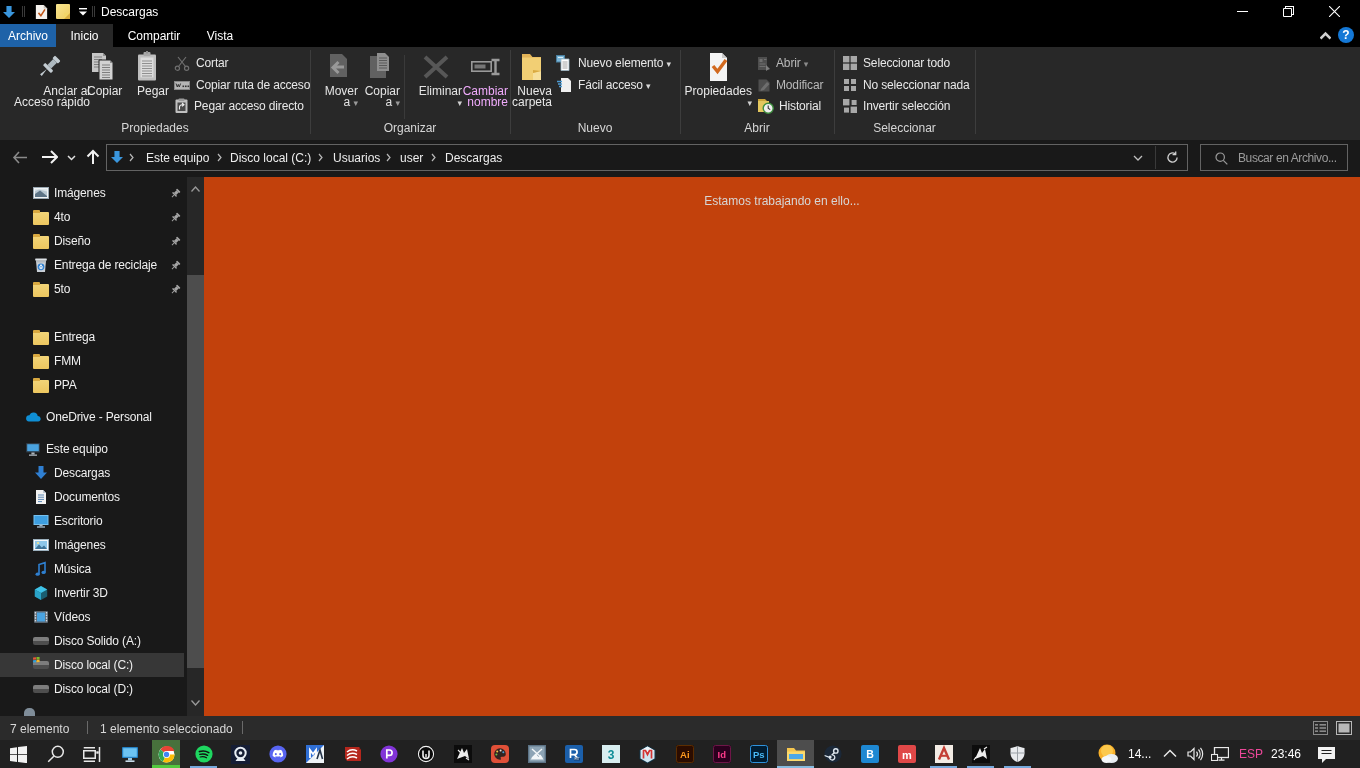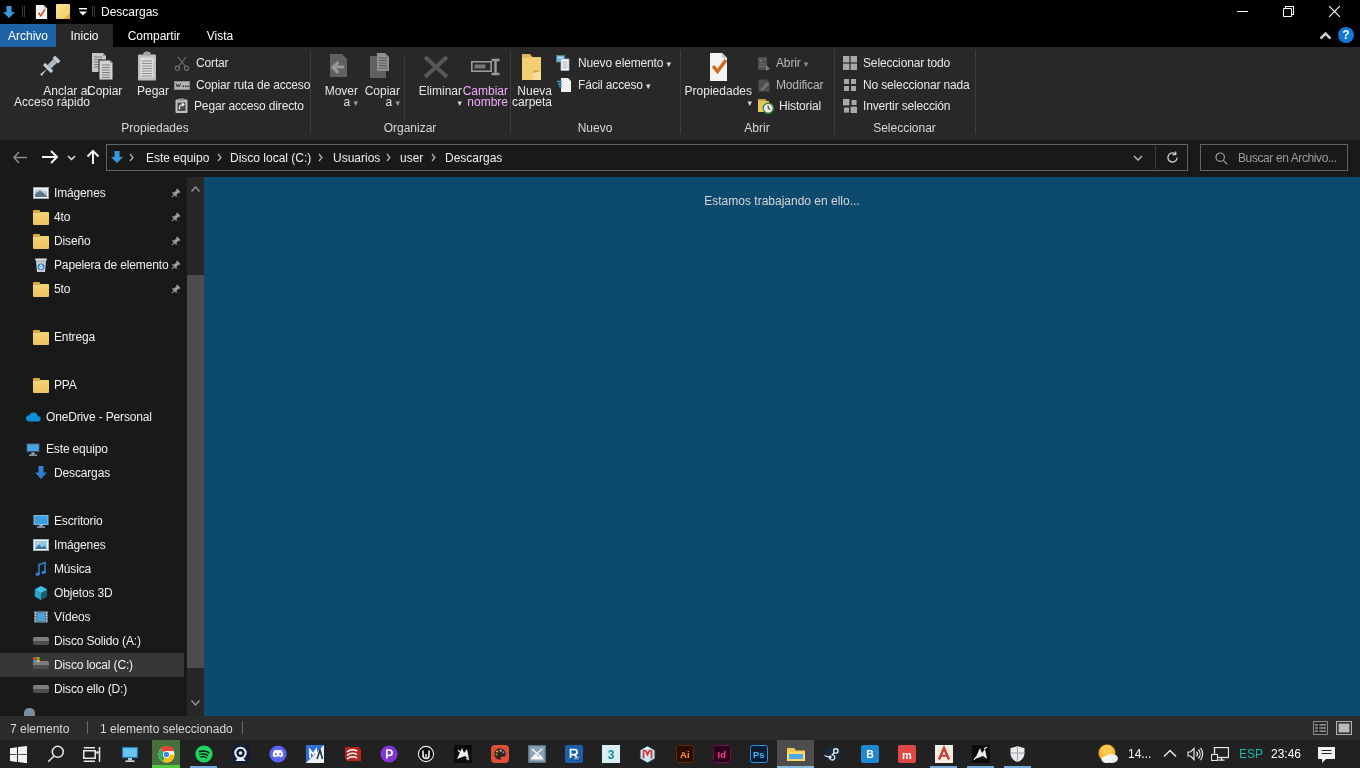--- a/index.html
+++ b/index.html
@@ -27,21 +27,21 @@
 #addrrow{position:absolute;left:0;top:140px;width:1360px;height:37px;background:#191919}
 #addrfield{position:absolute;left:106px;top:4px;width:1082px;height:27px;border:1px solid #636363;background:#191919}
 #searchfield{position:absolute;left:1200px;top:4px;width:148px;height:27px;border:1px solid #636363;background:#191919}
 .crumb{display:inline-block;color:#ededed;font-size:12px}
 
 #main{position:absolute;left:0;top:177px;width:1360px;height:539px;background:#191919}
 #sidebar{position:absolute;left:0;top:0;width:204px;height:539px;background:#191919}
 .navrow{position:absolute;left:0;height:24px;width:184px;display:flex;align-items:center;color:#f0f0f0}
 .navrow .lbl{margin-left:5px;white-space:nowrap;letter-spacing:-0.15px}
 .navrow .nic{flex:0 0 auto}
-#content{position:absolute;left:204px;top:0;width:1156px;height:539px;background:#0c4a6e}
+#content{position:absolute;left:204px;top:0;width:1156px;height:539px;background:#c2410c}
 .navrow.sel{background:#373737}
 .nic{width:16px;height:16px;display:inline-block}
 .nic.folder{background:linear-gradient(#f2d478,#ecc65f);border-radius:1px;position:relative;width:16px;height:13px;margin-top:2px}
 .nic.folder:before{content:"";position:absolute;left:0;top:-2px;width:7px;height:3px;background:#d9a940;border-radius:1px 1px 0 0}
 .nic.drive{position:relative;width:16px;height:16px}
 .nic.drive:before{content:"";position:absolute;left:0;top:4px;width:16px;height:5px;background:#7d7d7d;border-radius:2px 2px 0 0}
 .nic.drive:after{content:"";position:absolute;left:0;top:8px;width:16px;height:4px;background:#4e4e4e;border-radius:0 0 2px 2px}
 .nic.driveC{position:relative;width:16px;height:16px}
 .nic.driveC:before{content:"";position:absolute;left:0;top:4px;width:16px;height:5px;background:#7d7d7d;border-radius:2px 2px 0 0}
 .nic.driveC:after{content:"";position:absolute;left:0;top:8px;width:16px;height:4px;background:#4e4e4e;border-radius:0 0 2px 2px}
@@ -419,21 +419,21 @@
     <div class="navrow" style="top:76px">
         <span class="nic" style="margin-left:33px">
           <svg width="16" height="16" viewBox="0 0 16 16">
             <path d="M3 3.5h10l-1 11.5H4z" fill="#c9cfd5"></path>
             <path d="M3 3.5h10l-.2 2H3.2z" fill="#b2b9c0"></path>
             <rect x="2.2" y="1.6" width="11.6" height="2" rx="0.5" fill="#dde2e6"></rect>
             <circle cx="8" cy="9.8" r="3.4" fill="#2e7fd0"></circle>
             <path d="M8 7.6l1.6 2.7H6.4zM6.6 11.6h2.8" stroke="#fff" stroke-width="0.9" fill="none"></path>
           </svg>
         </span>
-        <span class="lbl">Papelera de elemento</span>
+        <span class="lbl">Entrega de reciclaje</span>
         <svg class="pin" width="11" height="11" viewBox="0 0 11 11">
           <g transform="rotate(45 5.5 5.5)" fill="#a6a6a6">
             <rect x="3.1" y="0.8" width="4.8" height="1.7" rx="0.6"></rect>
             <rect x="4" y="2.5" width="3" height="3.6"></rect>
             <rect x="2.6" y="6.1" width="5.8" height="1.5" rx="0.6"></rect>
             <rect x="5.1" y="7.6" width="0.9" height="3"></rect>
           </g>
         </svg>
       </div>
     <div class="navrow" style="top:100px">
@@ -445,20 +445,24 @@
             <rect x="4" y="2.5" width="3" height="3.6"></rect>
             <rect x="2.6" y="6.1" width="5.8" height="1.5" rx="0.6"></rect>
             <rect x="5.1" y="7.6" width="0.9" height="3"></rect>
           </g>
         </svg>
       </div>
     <div class="navrow" style="top:148px">
         <span class="nic folder" style="margin-left:33px"></span>
         <span class="lbl">Entrega</span>
       </div>
+    <div class="navrow" style="top:172px">
+        <span class="nic folder" style="margin-left:33px"></span>
+        <span class="lbl">FMM</span>
+      </div>
     <div class="navrow" style="top:196px">
         <span class="nic folder" style="margin-left:33px"></span>
         <span class="lbl">PPA</span>
       </div>
     <div class="navrow" style="top:228px">
         <span class="nic" style="margin-left:25px">
           <svg width="17" height="16" viewBox="0 0 17 16">
             <path d="M4 12.5a3.1 3.1 0 0 1 .4-6.2A4.3 4.3 0 0 1 12.7 7a2.7 2.7 0 0 1 .4 5.5z" fill="#0f8fd5"></path>
           </svg>
         </span>
@@ -476,20 +480,32 @@
         <span class="lbl">Este equipo</span>
       </div>
     <div class="navrow" style="top:284px">
         <span class="nic" style="margin-left:33px">
           <svg width="16" height="16" viewBox="0 0 16 16">
             <path d="M5.5 1h5v6.5H14L8 14 2 7.5h3.5z" fill="#2f7fd2"></path>
           </svg>
         </span>
         <span class="lbl">Descargas</span>
       </div>
+    <div class="navrow" style="top:308px">
+        <span class="nic" style="margin-left:33px">
+          <svg width="16" height="16" viewBox="0 0 16 16">
+            <path d="M3 1h7l3 3v11H3z" fill="#f2f2f2"></path>
+            <path d="M10 1l3 3h-3z" fill="#bcc8d4"></path>
+            <g stroke="#5b87b4" stroke-width="1">
+              <path d="M5 6h6M5 8.2h6M5 10.4h6M5 12.6h4"></path>
+            </g>
+          </svg>
+        </span>
+        <span class="lbl">Documentos</span>
+      </div>
     <div class="navrow" style="top:332px">
         <span class="nic" style="margin-left:33px">
           <svg width="16" height="16" viewBox="0 0 16 16">
             <rect x="1" y="2.5" width="14" height="9" fill="#3e9fe0"></rect>
             <rect x="1" y="2.5" width="14" height="9" fill="none" stroke="#77c1ef" stroke-width="1"></rect>
             <rect x="6.4" y="11.5" width="3.2" height="1.8" fill="#9fb6c6"></rect>
             <rect x="4" y="13.3" width="8" height="1.4" fill="#9fb6c6"></rect>
           </svg>
         </span>
         <span class="lbl">Escritorio</span>
@@ -516,21 +532,21 @@
         <span class="lbl">Música</span>
       </div>
     <div class="navrow" style="top:404px">
         <span class="nic" style="margin-left:33px">
           <svg width="16" height="16" viewBox="0 0 16 16">
             <path d="M8 1l6.2 3.5v7L8 15l-6.2-3.5v-7z" fill="#1b5e70"></path>
             <path d="M8 1l6.2 3.5L8 8 1.8 4.5z" fill="#3fc3e8"></path>
             <path d="M8 8v7l-6.2-3.5v-7z" fill="#2aa3c8"></path>
           </svg>
         </span>
-        <span class="lbl">Objetos 3D</span>
+        <span class="lbl">Invertir 3D</span>
       </div>
     <div class="navrow" style="top:428px">
         <span class="nic" style="margin-left:33px">
           <svg width="16" height="16" viewBox="0 0 16 16">
             <rect x="1" y="2" width="14" height="12" rx="1" fill="#5a6570"></rect>
             <rect x="4" y="3.5" width="8" height="9" fill="#4aa3e0"></rect>
             <g fill="#d8dde2">
               <rect x="1.8" y="3" width="1.4" height="1.6"></rect>
               <rect x="1.8" y="5.6" width="1.4" height="1.6"></rect>
               <rect x="1.8" y="8.2" width="1.4" height="1.6"></rect>
@@ -554,21 +570,21 @@
             <rect x="0" y="0.5" width="3.6" height="2.8" fill="#e85738" transform="skewY(-4)"></rect>
             <rect x="4" y="0.3" width="3.6" height="2.8" fill="#7cba28" transform="skewY(-4)"></rect>
             <rect x="0" y="3.7" width="3.6" height="2.8" fill="#32a0da" transform="skewY(-4)"></rect>
             <rect x="4" y="3.5" width="3.6" height="2.8" fill="#f2b82e" transform="skewY(-4)"></rect>
           </svg>
         </span>
         <span class="lbl">Disco local (C:)</span>
       </div>
     <div class="navrow" style="top:500px">
         <span class="nic drive" style="margin-left:33px"></span>
-        <span class="lbl">Disco ello (D:)</span>
+        <span class="lbl">Disco local (D:)</span>
       </div>
     <div class="abs" style="left:24px;top:531px;width:11px;height:8px;border-radius:5px 5px 0 0;background:#7f8d99"></div>
 
     <div class="abs" style="left:187px;top:0;width:17px;height:539px;background:#272727"></div>
     <svg class="abs" style="left:191px;top:9px" width="9" height="6" viewBox="0 0 9 6">
         <path d="M0.5 5.5L4.5 1l4 4.5" stroke="#9a9a9a" stroke-width="1.3" fill="none"></path>
       </svg>
     <svg class="abs" style="left:191px;top:523px" width="9" height="6" viewBox="0 0 9 6">
         <path d="M0.5 0.5l4 4.5 4-4.5" stroke="#9a9a9a" stroke-width="1.3" fill="none"></path>
       </svg>
@@ -865,19 +881,19 @@
     </svg>
   <svg class="abs" style="left:1187px;top:7px" width="17" height="14" viewBox="0 0 17 14">
       <path d="M1 5h2.5L7 1.5v11L3.5 9H1z" fill="none" stroke="#e8e8e8" stroke-width="1.2"></path>
       <path d="M9.5 4.5a4 4 0 0 1 0 5M11.5 2.5a7 7 0 0 1 0 9M13.5 0.8a10 10 0 0 1 0 12.4" stroke="#e8e8e8" stroke-width="1.2" fill="none"></path>
     </svg>
   <svg class="abs" style="left:1211px;top:7px" width="18" height="14" viewBox="0 0 18 14">
       <rect x="3.5" y="0.5" width="14" height="10" fill="none" stroke="#e8e8e8" stroke-width="1.3"></rect>
       <path d="M10.5 11v2M7.5 13.2h6" stroke="#e8e8e8" stroke-width="1.2"></path>
       <rect x="0.5" y="7.5" width="6" height="6" fill="#212121" stroke="#e8e8e8" stroke-width="1.1"></rect>
     </svg>
-  <div class="abs" style="left:1239px;top:7px;color:#14b8a6;font-size:12px">ESP</div>
+  <div class="abs" style="left:1239px;top:7px;color:#ec4899;font-size:12px">ESP</div>
   <div class="abs" style="left:1271px;top:7px;color:#fff;font-size:12px">23:46</div>
   <svg class="abs" style="left:1317px;top:6px" width="19" height="17" viewBox="0 0 19 17">
       <path d="M1 1h17v12h-9l-4 4v-4H1z" fill="#f2f2f2"></path>
       <path d="M4.5 4.5h10M4.5 7.5h10" stroke="#212121" stroke-width="1.2"></path>
     </svg>
 </div>
 
 </body></html>

